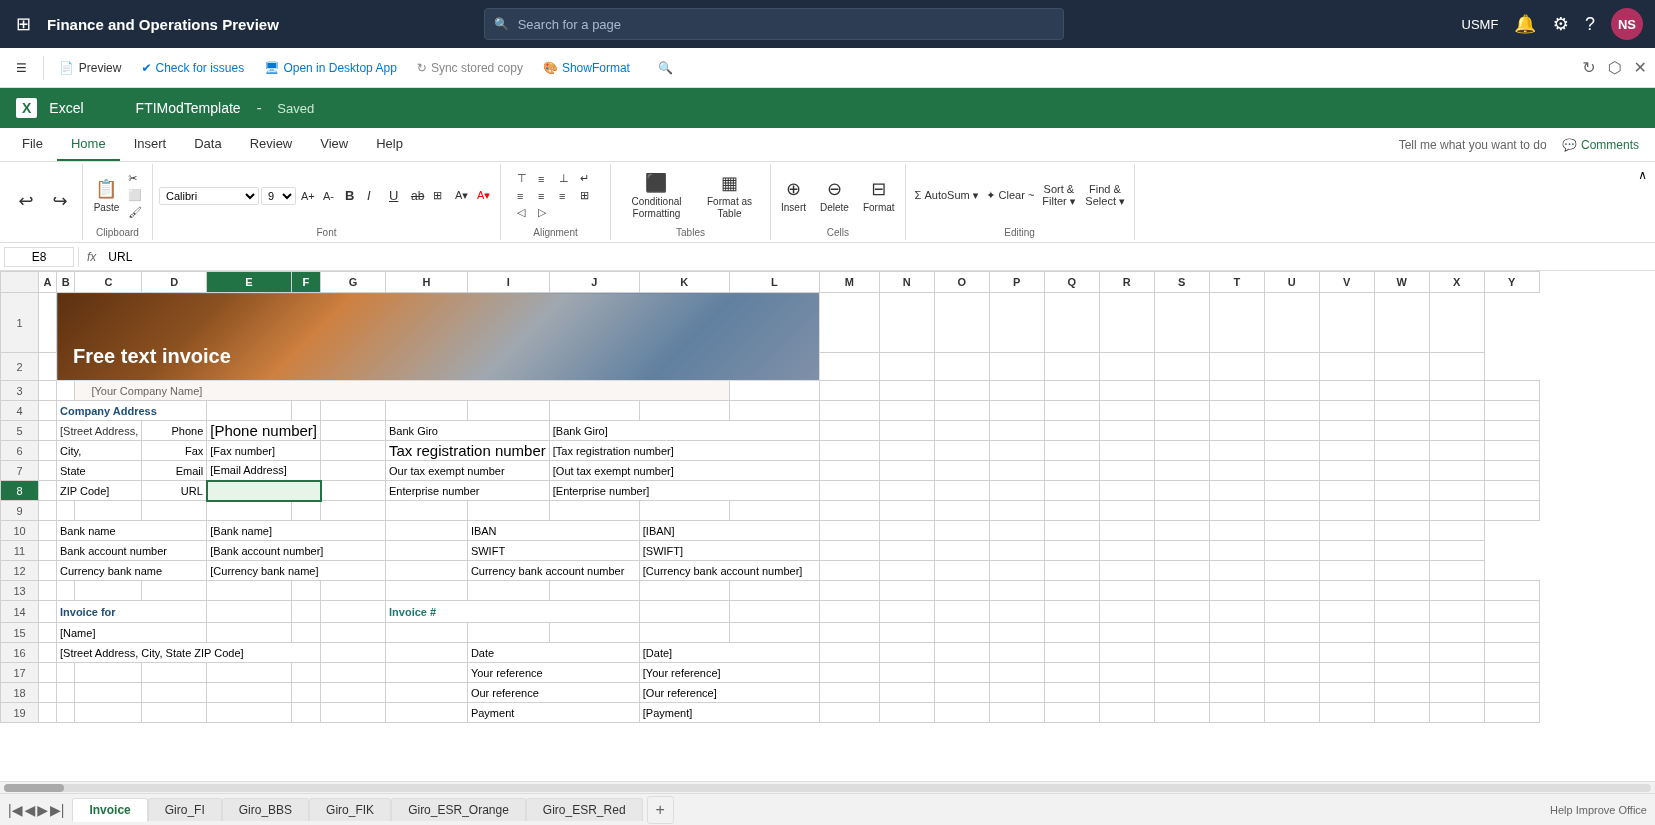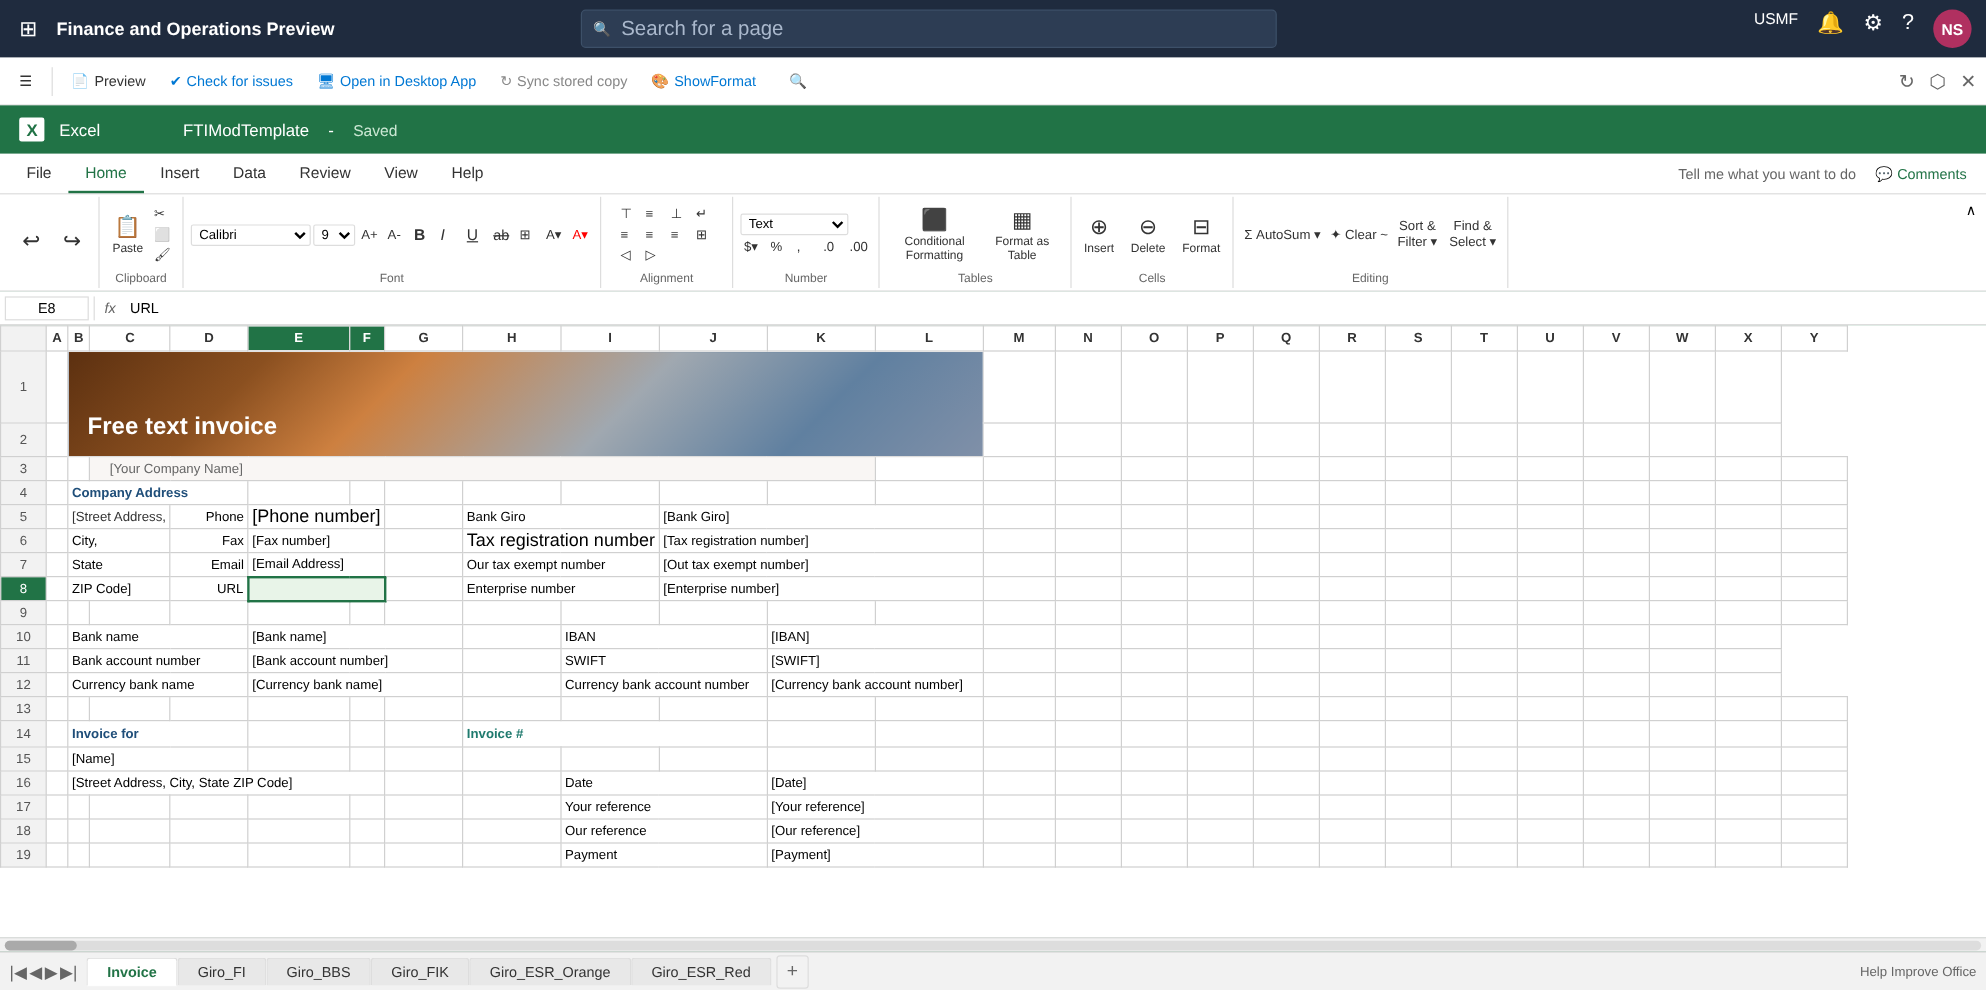--- a/index.html
+++ b/index.html
@@ -36,27 +36,28 @@
       display: flex;
       align-items: center;
       padding: 0 10px;
       gap: 8px;
       height: 32px;
     }
     .top-bar-search input {
       background: transparent;
       border: none;
       color: #aab8cc;
-      font-size: 17px;
+      font-size: 13px;
       outline: none;
       width: 100%;
     }
     .top-bar-search input::placeholder { color: #aab8cc; }
     .top-bar-right {
       display: flex;
+      align-items: center;
       gap: 16px;
       margin-left: auto;
       color: white;
     }
     .top-bar-right span { font-size: 13px; cursor: pointer; }
     .avatar {
       width: 32px; height: 32px;
       background: #b03060;
       border-radius: 50%;
       display: flex; align-items: center; justify-content: center;
@@ -426,21 +427,21 @@
     <span>⬡</span>
     <span>✕</span>
   </div>
 </div>
 
 <div class="excel-container">
 
   <div class="excel-title-bar">
     <div class="excel-logo">X</div>
     <span class="excel-title-text">Excel</span>
-    <span class="excel-title-text" style="margin-left:57px">FTIModTemplate</span>
+    <span class="excel-title-text" style="margin-left:40px">FTIModTemplate</span>
     <span class="excel-title-text" style="margin: 0 4px">-</span>
     <span class="excel-saved">Saved</span>
   </div>
 
   <div class="ribbon">
     <div class="ribbon-tabs">
       <div class="ribbon-tab">File</div>
       <div class="ribbon-tab active">Home</div>
       <div class="ribbon-tab">Insert</div>
       <div class="ribbon-tab">Data</div>
@@ -524,37 +525,20 @@
             </div>
             <div class="align-row">
               <button class="ribbon-btn-sm">◁</button>
               <button class="ribbon-btn-sm">▷</button>
             </div>
           </div>
         </div>
         <div class="ribbon-group-label">Alignment</div>
       </div>
 
-      <div class="ribbon-group" style="min-width:100px">
-        <div class="ribbon-group-content">
-          <div style="display:flex;flex-direction:column;gap:2px">
-            <select class="ribbon-select" style="width:90px">
-              <option>Text</option>
-            </select>
-            <div style="display:flex;gap:2px;align-items:center">
-              <button class="ribbon-btn-sm num-btn">$▾</button>
-              <button class="ribbon-btn-sm num-btn">%</button>
-              <button class="ribbon-btn-sm num-btn">,</button>
-              <button class="ribbon-btn-sm num-btn">.0</button>
-              <button class="ribbon-btn-sm num-btn">.00</button>
-            </div>
-          </div>
-        </div>
-        <div class="ribbon-group-label">Number</div>
-      </div>
 
       <div class="ribbon-group" style="min-width:160px">
         <div class="ribbon-group-content" style="gap:8px">
           <button class="ribbon-btn" style="max-width:70px">
             <span class="btn-icon">⬛</span>
             <span style="font-size:10px;text-align:center;white-space:normal;line-height:1.2">Conditional Formatting</span>
           </button>
           <button class="ribbon-btn" style="max-width:60px">
             <span class="btn-icon">▦</span>
             <span style="font-size:10px;text-align:center;white-space:normal;line-height:1.2">Format as Table</span>

